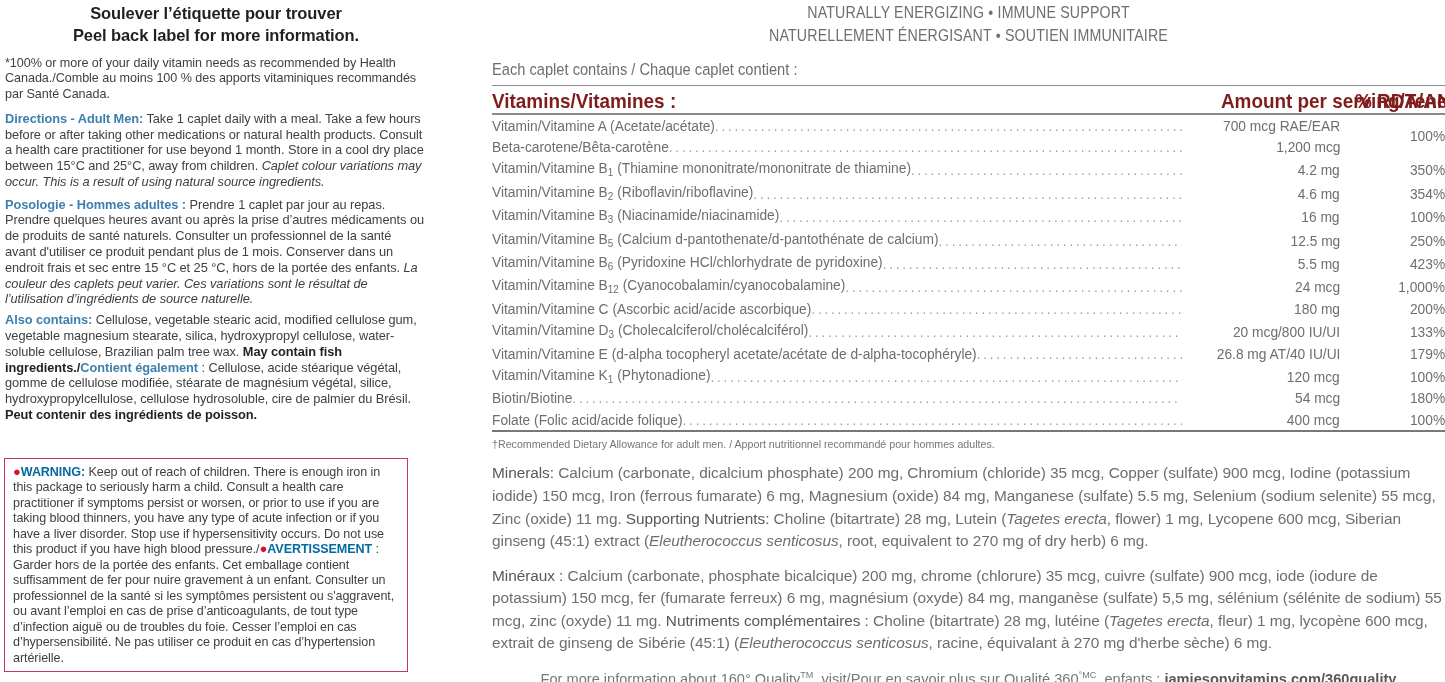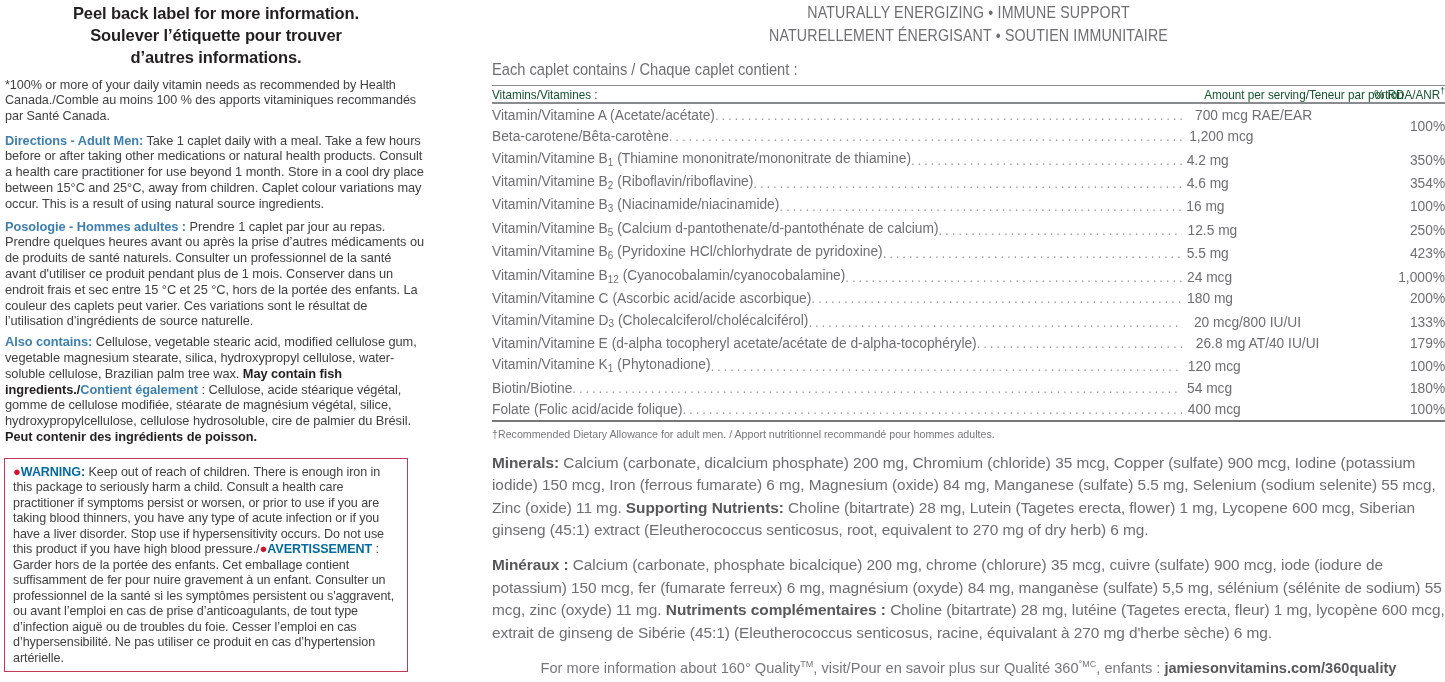--- a/index.html
+++ b/index.html
@@ -57,21 +57,21 @@
   }
   .para.tight { margin-top: 7px; }
   .hd-blue {
     color: #3d7fae;
     font-weight: bold;
   }
   .hd-dark {
     color: #231f20;
     font-weight: bold;
   }
-  .ital { }
+  .ital { font-style: italic; }
 
   
   .warning-box {
     position: absolute;
     left: 4px;
     top: 458px;
     width: 404px;
     height: 214px;
     box-sizing: border-box;
     border: 1.3px solid #c2385a;
@@ -136,24 +136,24 @@
   }
   table.nut td, table.nut th {
     padding: 0;
     vertical-align: bottom;
   }
   .col-name { width: 690px; }
   .col-amt  { width: 160px; }
   .col-rda  { width: 103px; }
 
   .th-row td {
-    font-size: 13px;
-    color: #14532d;
+    font-size: 21px;
+    color: #7f1d1d;
     padding: 4px 0 5px 0;
-    font-weight: normal;
+    font-weight: bold;
   }
   .th-name { text-align: left; }
   .th-amt  { text-align: right; padding-right: 2px !important; }
   .th-rda  { text-align: right; }
   .shrink { display: inline-block; transform: scaleX(0.9); transform-origin: right bottom; white-space: nowrap; }
   .shrink-l { display: inline-block; transform: scaleX(0.9); transform-origin: left bottom; white-space: nowrap; }
 
   .vrow td {
     font-size: 15.3px;
     color: #6d6e71;
@@ -174,20 +174,21 @@
   .leader {
     display: inline-block;
     letter-spacing: 3.1px;
     color: #9b9c9e;
     overflow: hidden;
     white-space: nowrap;
     vertical-align: bottom;
     font-size: 15px;
   }
   .vamt {
+    text-align: right;
     padding-right: 2px !important;
     margin-top: 16px;
   }
   .vamt .inner, .vrda .inner {
     display: inline-block;
     transform: scaleX(0.9);
     transform-origin: right center;
     white-space: nowrap;
   }
   .vrda {
@@ -208,42 +209,41 @@
     white-space: nowrap;
   }
   .minerals {
     font-size: 15.4px;
     line-height: 1.465;
     color: #6d6e71;
     margin-top: 12px;
     letter-spacing: -0.05px;
   }
   .minerals.fr { margin-top: 12px; }
-  .min-label { font-weight: bold; color: #58585a; }
+  .min-label { font-weight: normal; color: #58585a; }
   .footer-line {
     text-align: center;
     font-size: 14.6px;
     color: #76777a;
     margin-top: 15px;
   }
   .footer-url { font-weight: bold; color: #58585a; }
   sup.mark { font-size: 0.62em; vertical-align: super; }
   .sup-dagger { font-size: 0.72em; vertical-align: super; }
 </style>
 </head>
 <body>
 
 <div class="page">
 
   <div class="left-panel">
 
     <div class="peel-heading">
+      <div>Soulever l’étiquette pour trouver</div>
       <div>Peel back label for more information.</div>
-      <div>Soulever l’étiquette pour trouver</div>
-      <div>d’autres informations.</div>
     </div>
 
     <div class="daily-note">*100% or more of your daily vitamin needs as recommended by Health Canada./Comble au moins 100 % des apports vitaminiques recommandés par Santé Canada.</div>
 
     <div class="para">
       <span class="hd-blue">Directions - Adult Men:</span><span> Take 1 caplet daily with a meal. Take a few hours before or after taking other medications or natural health products. Consult a health care practitioner for use beyond 1 month. Store in a cool dry place between 15°C and 25°C, away from children. </span><span class="ital">Caplet colour variations may occur. This is a result of using natural source ingredients.</span>
     </div>
 
     <div class="para tight">
       <span class="hd-blue">Posologie - Hommes adultes :</span><span> Prendre 1 caplet par jour au repas. Prendre quelques heures avant ou après la prise d’autres médicaments ou de produits de santé naturels. Consulter un professionnel de la santé avant d'utiliser ce produit pendant plus de 1 mois. Conserver dans un endroit frais et sec entre 15 °C et 25 °C, hors de la portée des enfants. </span><span class="ital">La couleur des caplets peut varier. Ces variations sont le résultat de l’utilisation d’ingrédients de source naturelle.</span>

